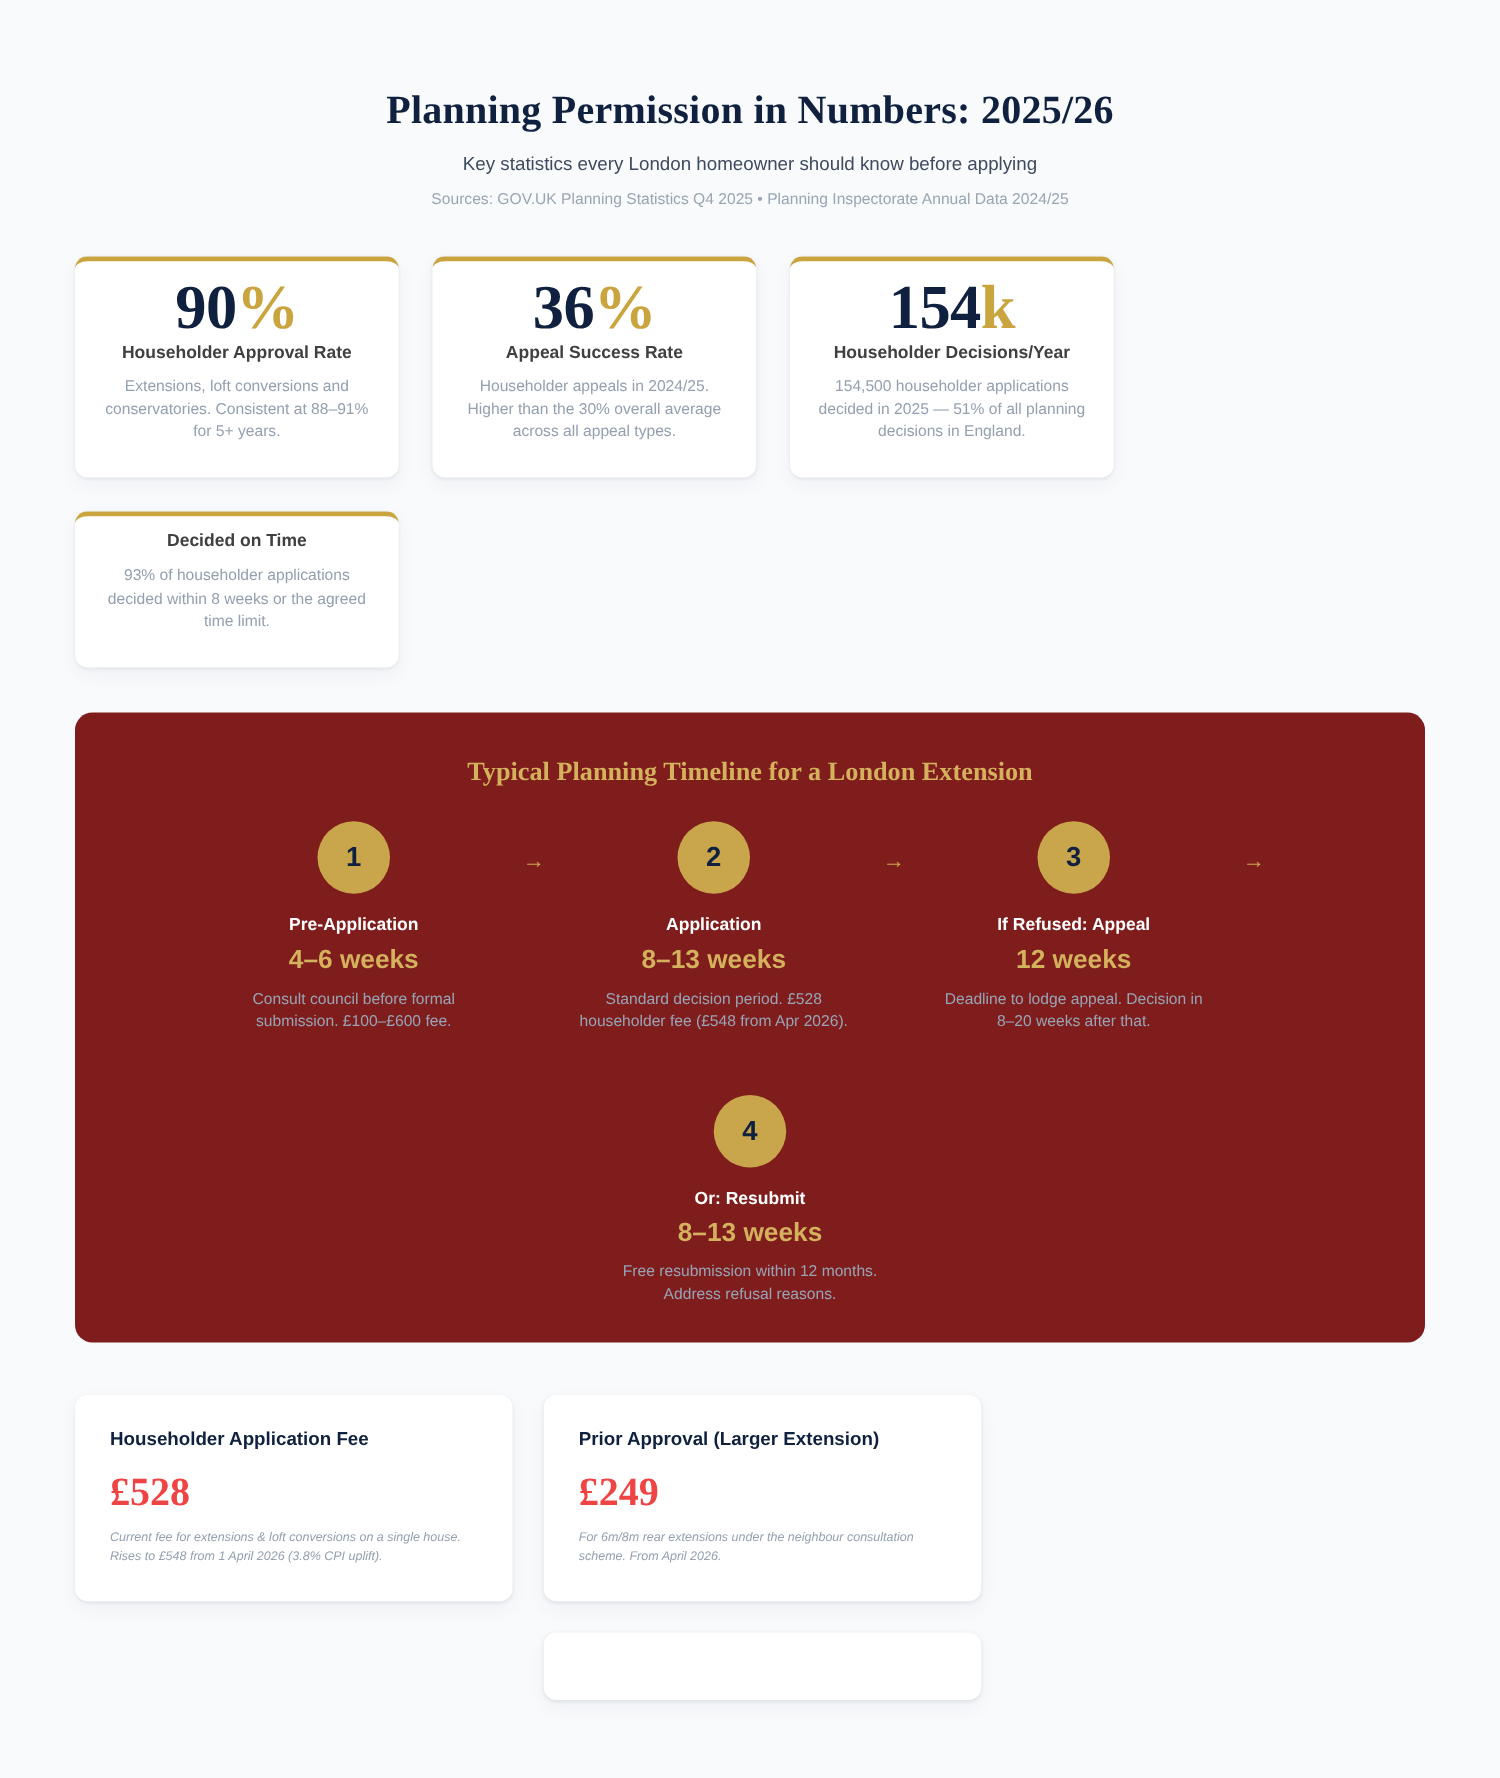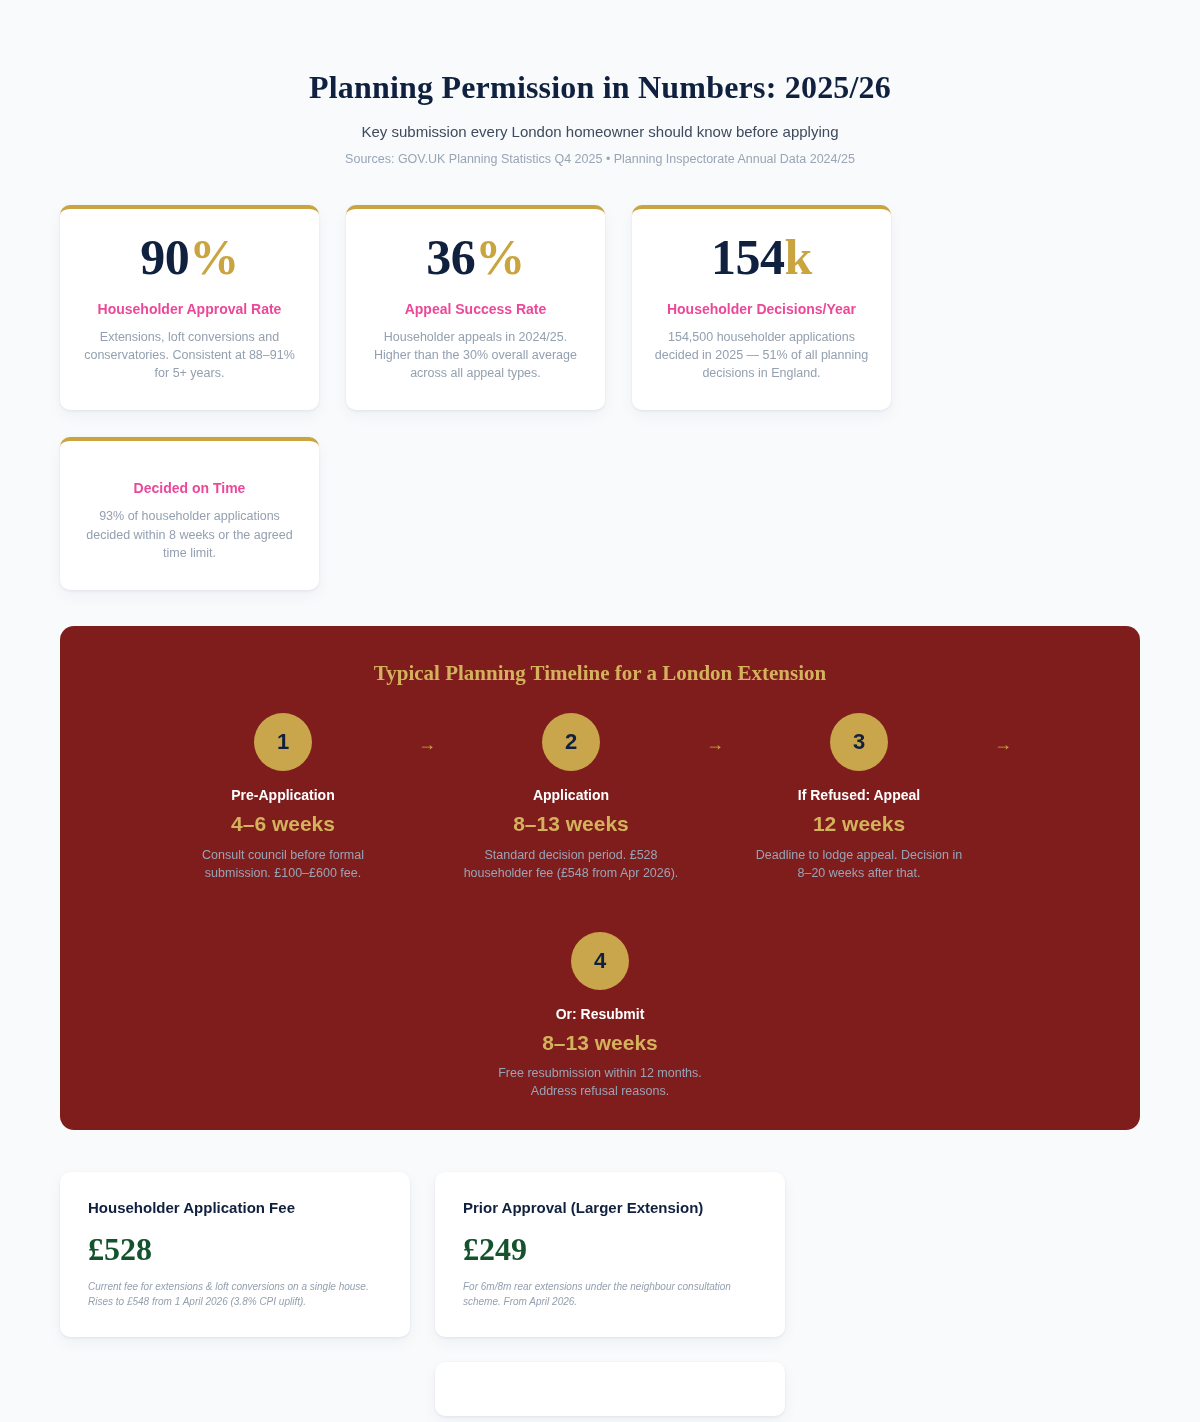--- a/index.html
+++ b/index.html
@@ -52,40 +52,39 @@
     flex-wrap: wrap;
     gap: 27px;
     align-items: flex-start;
   }
 
   .stat-card {
     width: 259px;
     background: #ffffff;
     border-top: 4px solid #c9a43f;
     border-radius: 10px;
-    padding: 22px 20px 28px;
+    padding: 10px 20px 28px;
     text-align: center;
     box-shadow: 0 1px 3px rgba(15,32,63,0.07), 0 6px 16px rgba(15,32,63,0.045);
   }
 
   .stat-value {
     font-family: "Liberation Serif", serif;
     font-size: 50px;
     font-weight: bold;
     color: #10203f;
     line-height: 1.05;
     letter-spacing: -0.5px;
   }
   .stat-value .unit { color: #c9a43f; }
 
   .stat-label {
-    margin-top: 16px;
     font-size: 14px;
     font-weight: bold;
-    color: #ec4899;
+    color: #404040;
     line-height: 1.3;
   }
 
   .stat-desc {
     margin-top: 10px;
     font-size: 12.5px;
     color: #94a0b0;
     line-height: 1.45;
   }
 
@@ -190,40 +189,40 @@
     font-weight: bold;
     color: #10203f;
     line-height: 1.3;
   }
 
   .fee-amount {
     margin-top: 14px;
     font-family: "Liberation Serif", serif;
     font-size: 32px;
     font-weight: bold;
-    color: #14532d;
+    color: #ef4444;
     line-height: 1.1;
   }
 
   .fee-desc {
     margin-top: 12px;
     font-size: 10px;
     color: #94a0b0;
     line-height: 1.5;
     font-style: italic;
   }
 </style>
 </head>
 <body>
 
 <div class="page">
 
   <div class="header">
     <h1 class="page-title">Planning Permission in Numbers: 2025/26</h1>
-    <div class="page-subtitle">Key submission every London homeowner should know before applying</div>
+    <div class="page-subtitle">Key statistics every London homeowner should know before applying</div>
     <div class="page-sources">Sources: GOV.UK Planning Statistics Q4 2025 • Planning Inspectorate Annual Data 2024/25</div>
   </div>
 
   <div class="stats-grid">
 
     <div class="stat-card">
       <div class="stat-value"><span>90</span><span class="unit">%</span></div>
       <div class="stat-label">Householder Approval Rate</div>
       <div class="stat-desc">Extensions, loft conversions and conservatories. Consistent at 88–91% for 5+ years.</div>
     </div>

